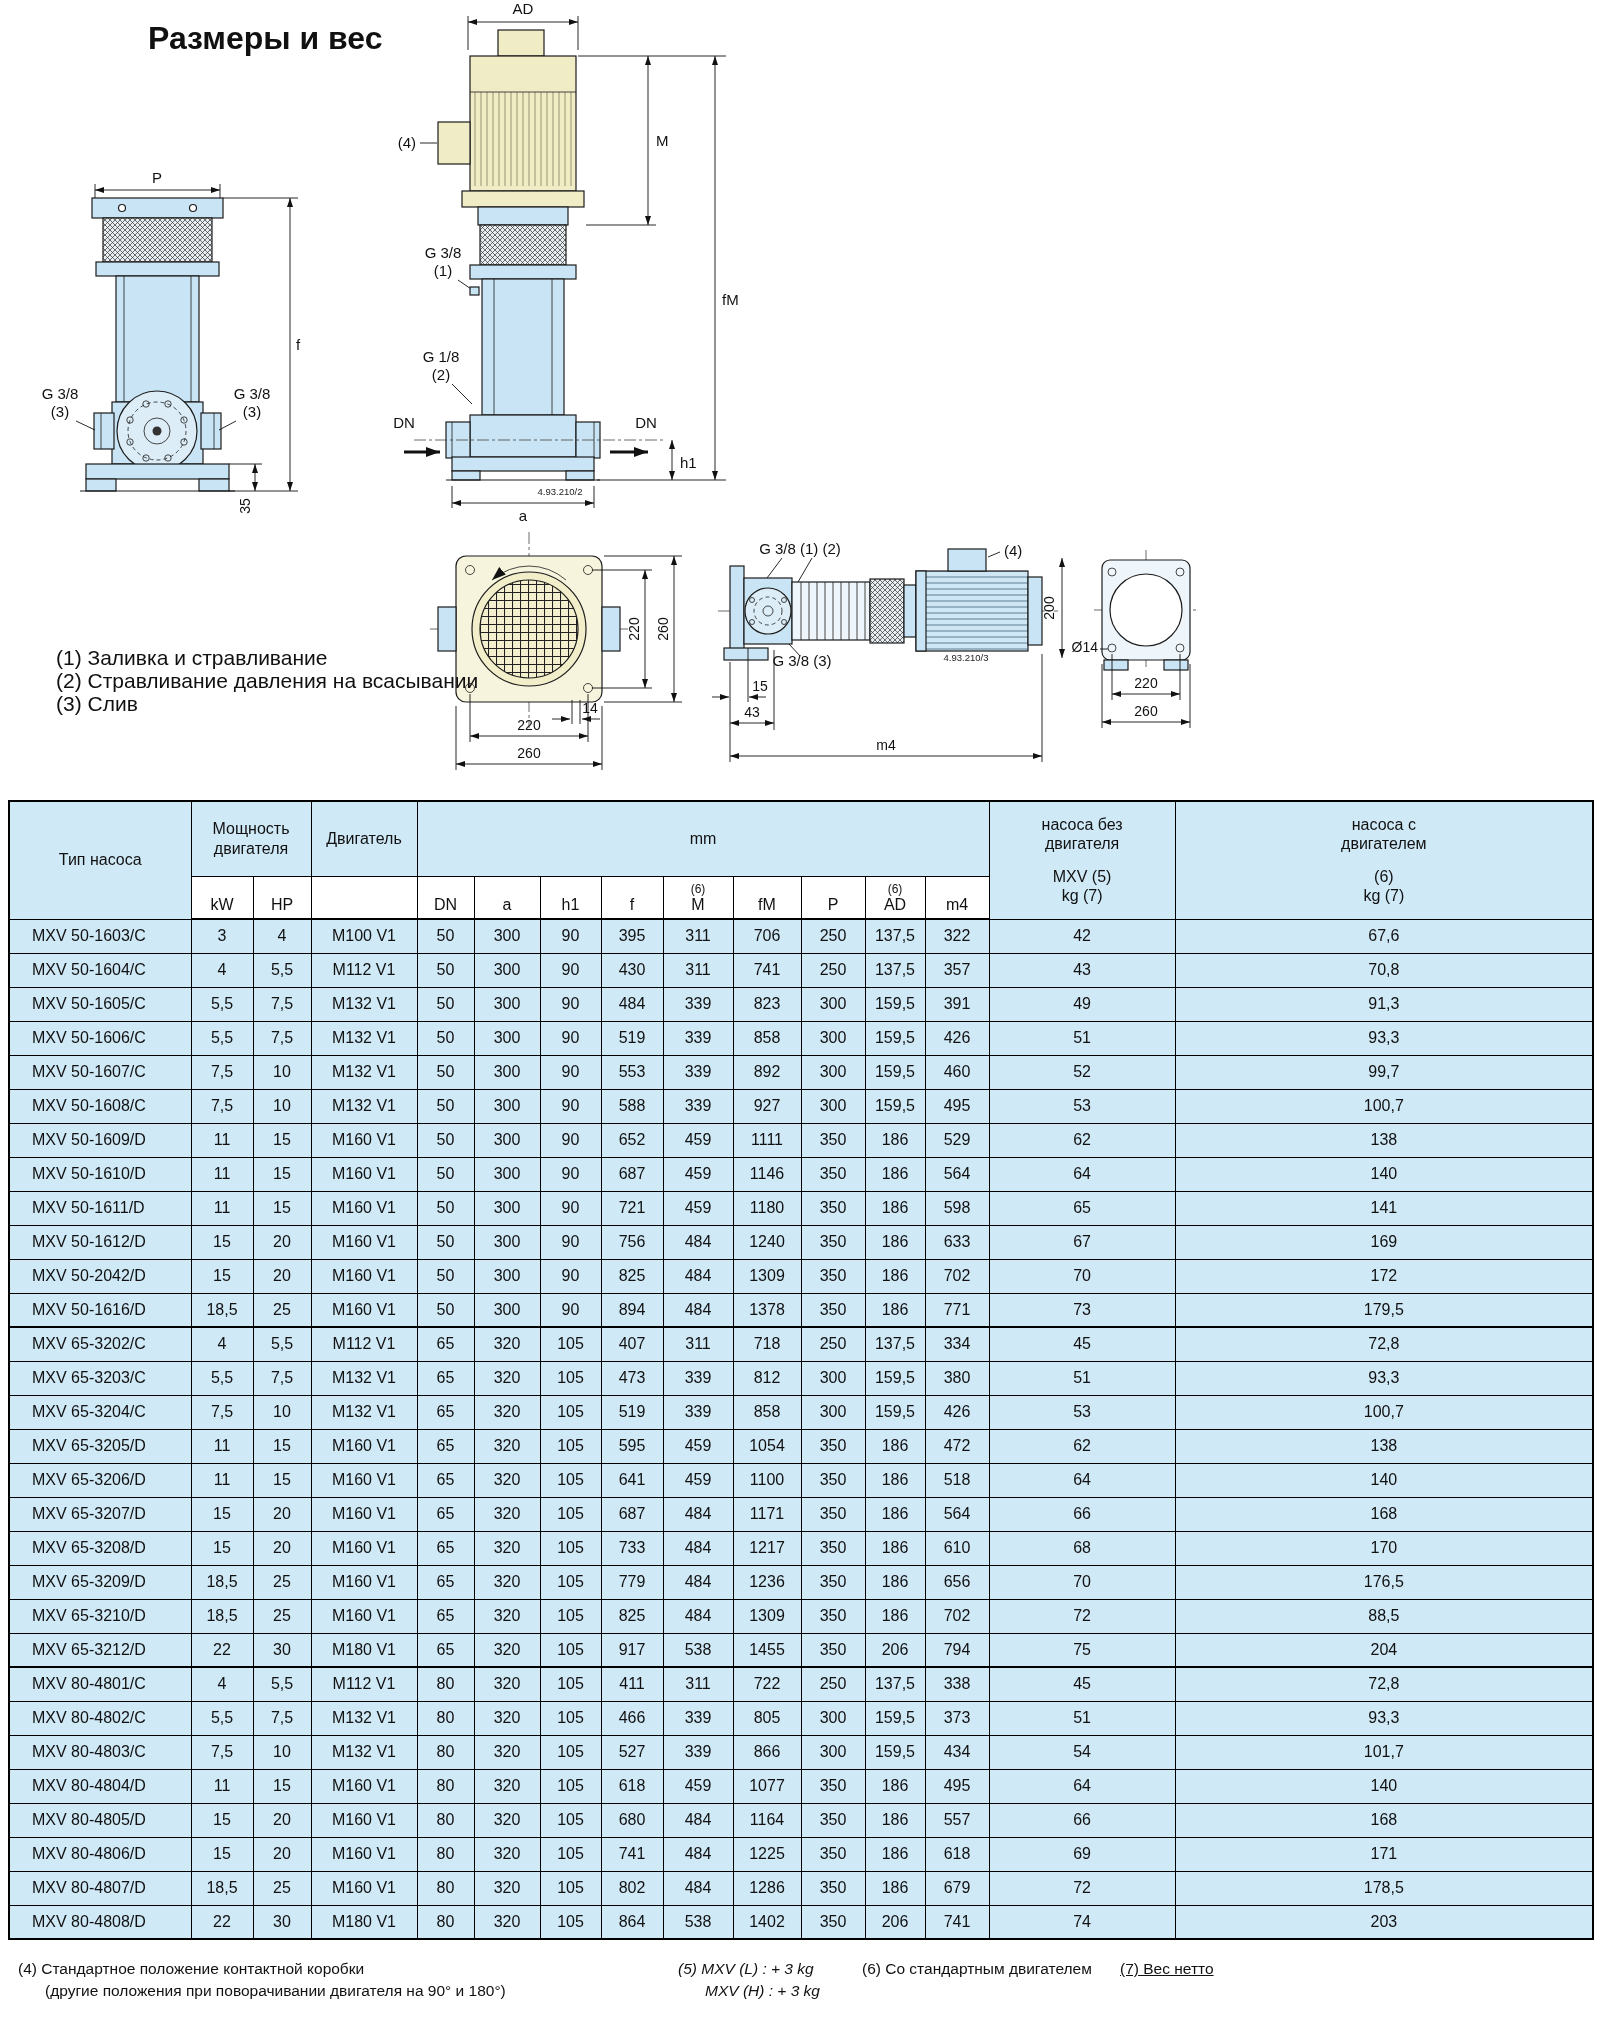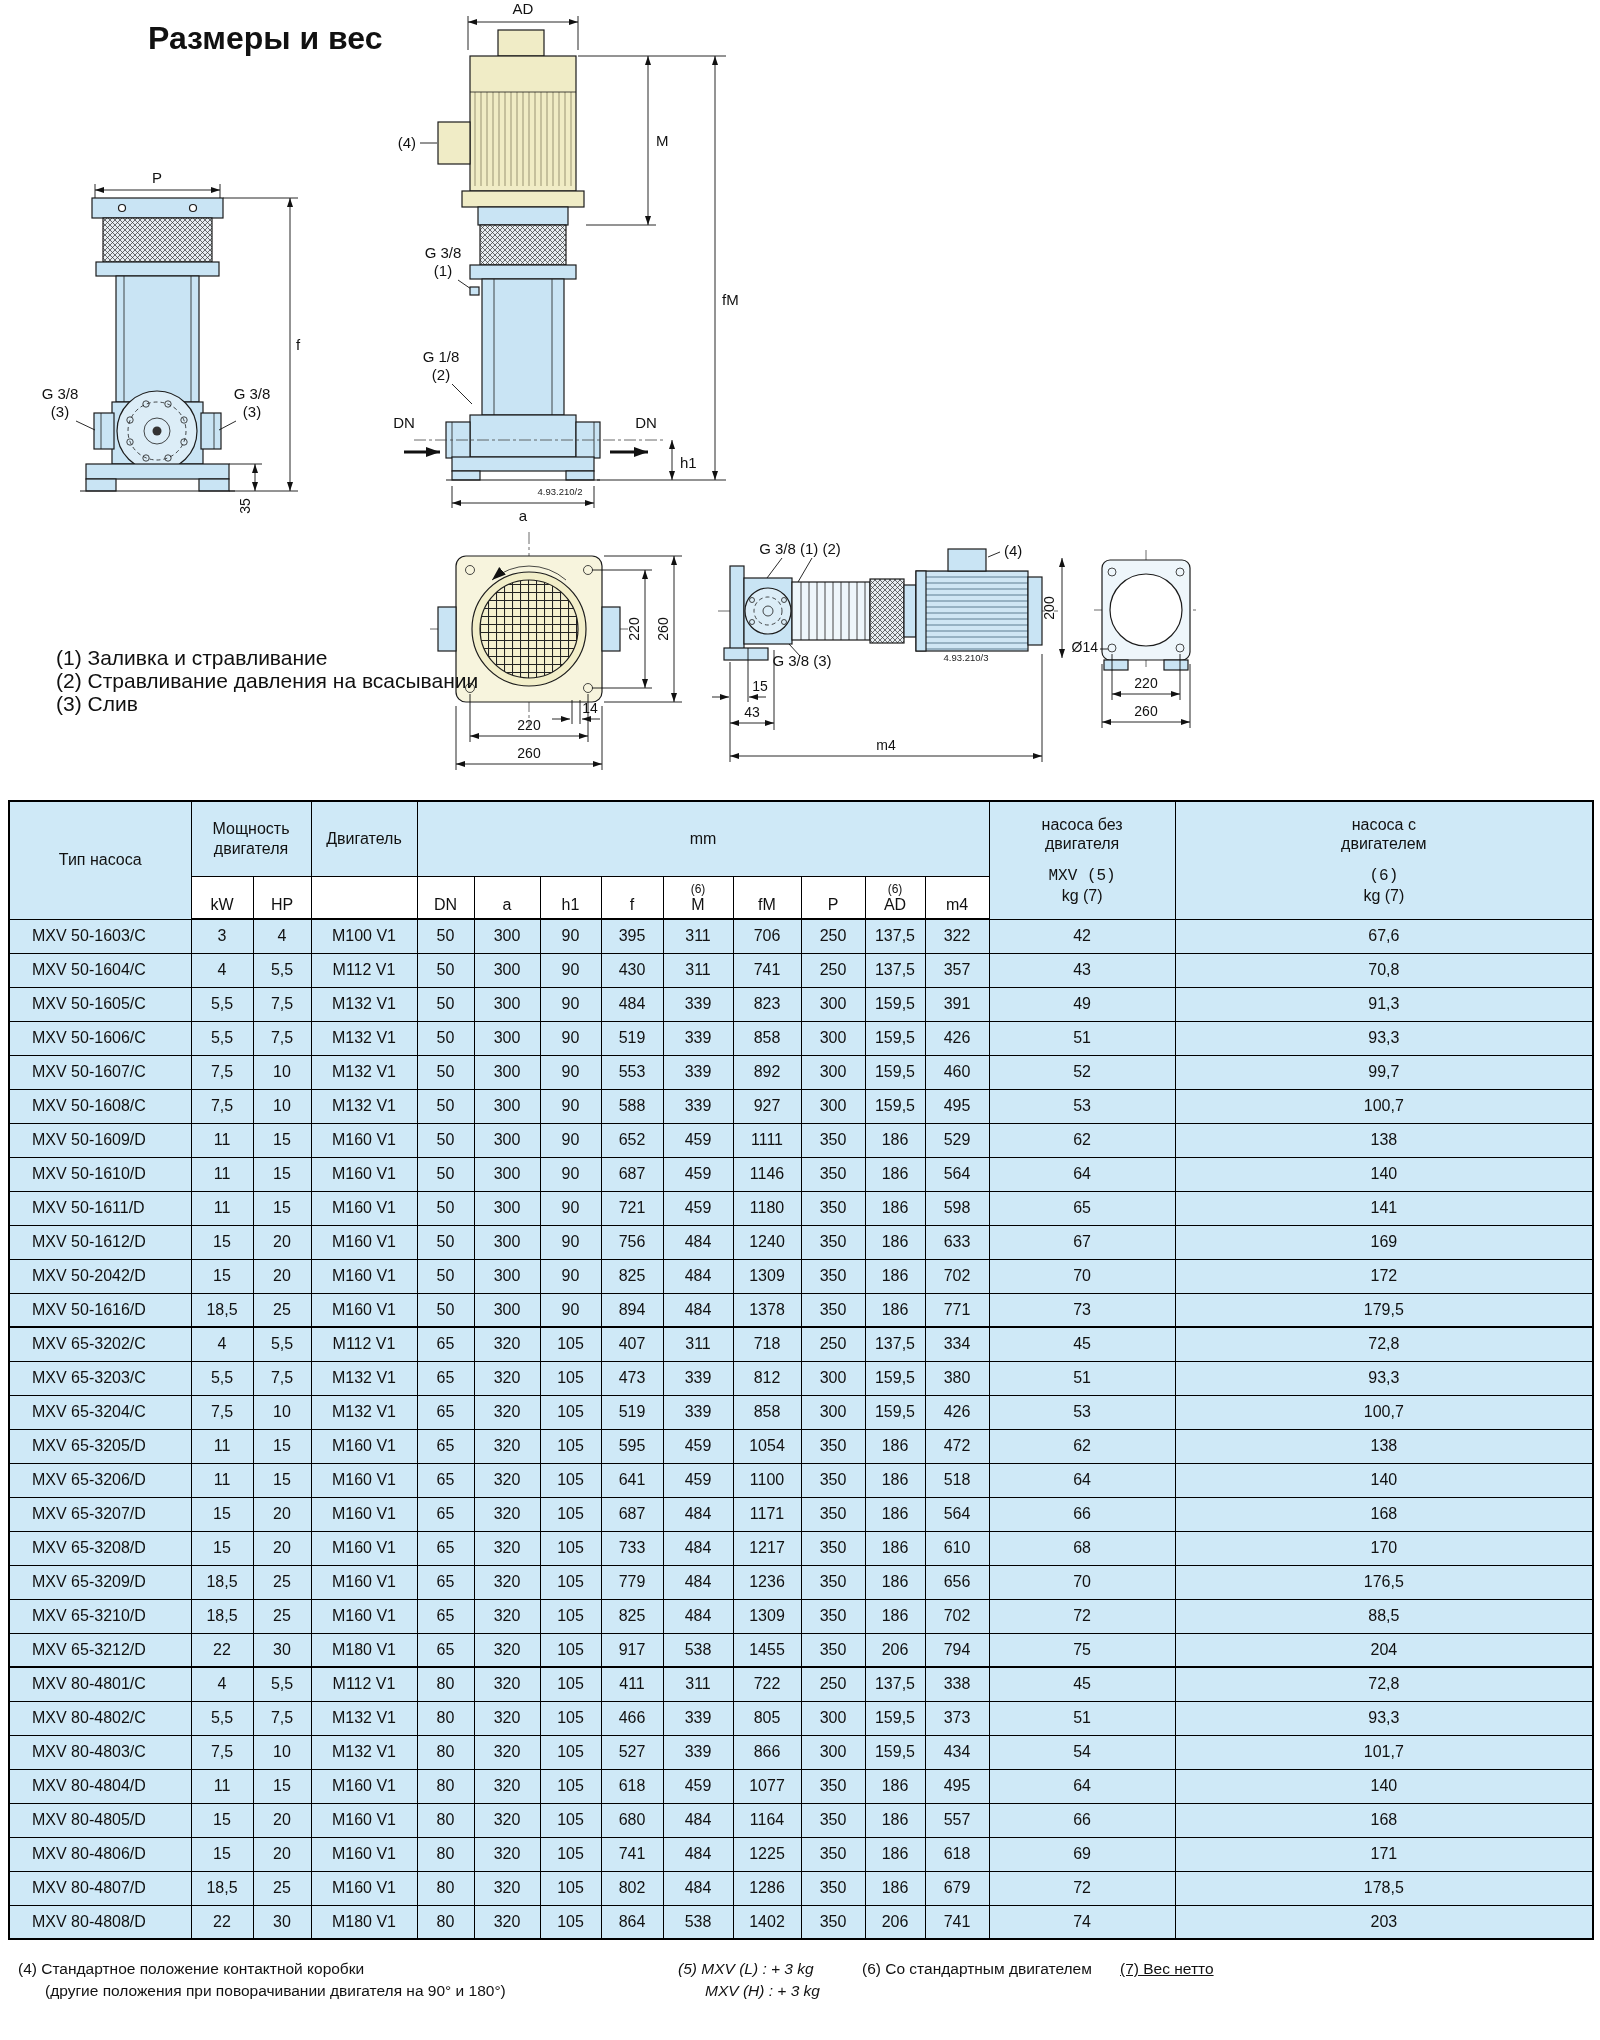--- a/index.html
+++ b/index.html
@@ -36,21 +36,21 @@
     font-size:16px; border:2.5px solid #000;
   }
   table.spec th, table.spec td {
     border:1px solid #000; background:#cfe9f7;
     font-weight:normal; text-align:center; padding:0;
   }
   tr.band1 th { height:75px; vertical-align:middle; }
   th.c-type  { text-align:left; padding-left:24px; vertical-align:top; padding-top:28px; }
   th.c-power { text-align:left; padding-left:14px; vertical-align:bottom; padding-bottom:6px; line-height:20px; }
   th.c-w     { vertical-align:middle; line-height:19px; }
-  th.c-w .wgap { margin-top:14px;font-family:Liberation Mono, monospace; }
+  th.c-w .wgap { margin-top:14px; }
   tr.band2 th {
     height:43px; background:#fff; vertical-align:bottom;
     padding-bottom:5px; line-height:17px;
   }
   tr.band2 th { border-bottom:2.5px solid #000; }
   th.rs { border-bottom:2.5px solid #000; }
   .sub6 { display:block; font-size:12px; line-height:13px; }
   table.spec tbody td { height:34px; }
   table.spec tbody td.col-type { text-align:left; padding-left:22px; }
   table.spec tbody tr.group-start td { border-top:2.5px solid #000;margin-left:48px; }

